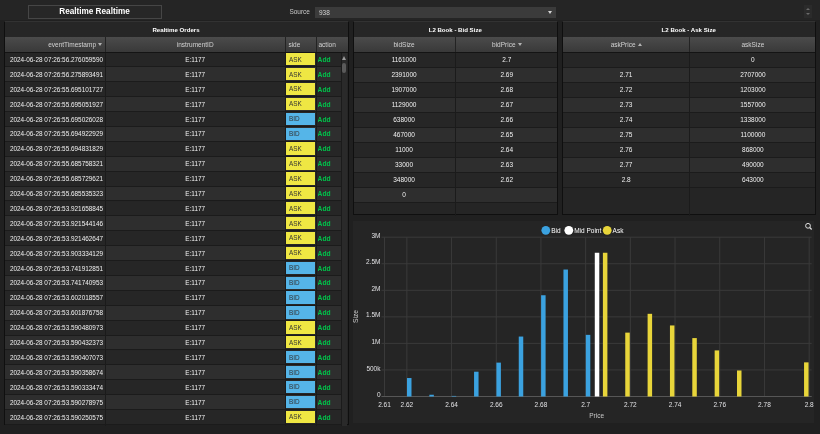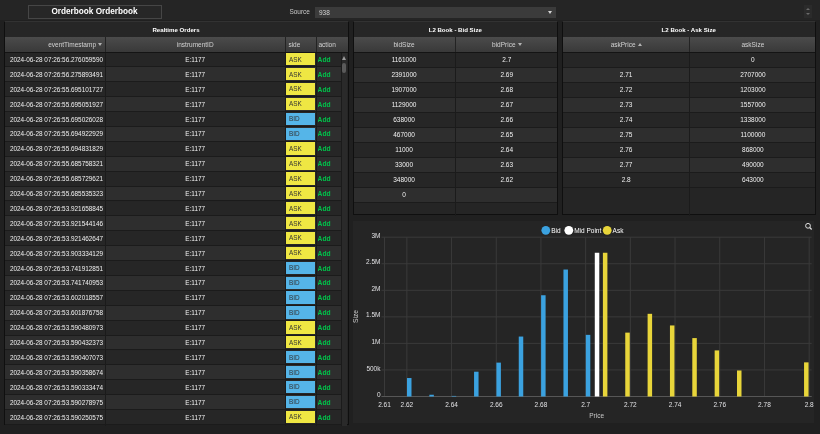--- a/index.html
+++ b/index.html
@@ -2,21 +2,21 @@
 <html><head><meta charset="utf-8"><style>
 *{margin:0;padding:0;box-sizing:border-box;}
 html,body{width:820px;height:434px;background:#202020;font-family:"Liberation Sans",sans-serif;overflow:hidden;position:relative;}
 .a{position:absolute;}
 .ttl{font-weight:bold;font-size:6.1px;color:#ffffff;text-align:center;line-height:15.0px;background:#262626;}
 .hdr{background:linear-gradient(to bottom,#4b4b4b,#393939);font-size:6.5px;color:#d2d2d2;border-bottom:1px solid #141414;}
 .hc{position:absolute;top:0;bottom:0;display:flex;align-items:center;}
 .cell{position:absolute;top:0;bottom:0;display:flex;align-items:center;overflow:hidden;}
 </style></head><body>
 <div class="a" style="left:0;top:0;width:820px;height:20px;background:#252525;"></div>
-<div class="a" style="left:27.5px;top:5px;width:134px;height:14px;background:#272727;border:1px solid #464646;color:#fff;font-weight:bold;font-size:8.2px;text-align:center;line-height:12.5px;">Orderbook Orderbook</div>
+<div class="a" style="left:27.5px;top:5px;width:134px;height:14px;background:#272727;border:1px solid #464646;color:#fff;font-weight:bold;font-size:8.2px;text-align:center;line-height:12.5px;">Realtime Realtime</div>
 <div class="a" style="left:270px;top:8px;width:40px;text-align:right;font-size:6.5px;color:#c8c8c8;">Source</div>
 <div class="a" style="left:315px;top:6.5px;width:241px;height:11px;background:#3b3b3b;font-size:6.5px;color:#d2d2d2;line-height:11px;padding-left:4px;">938<span style="position:absolute;right:4.5px;top:4px;width:0;height:0;border-left:2.4px solid transparent;border-right:2.4px solid transparent;border-top:3.2px solid #d6d6d6;"></span></div>
 <div class="a" style="left:803.8px;top:5px;width:8px;height:12.5px;background:#2b2b2b;">
     <span style="position:absolute;left:1.8px;top:3px;width:0;height:0;border-left:2.2px solid transparent;border-right:2.2px solid transparent;border-bottom:2.6px solid #6a6a6a;"></span>
     <span style="position:absolute;left:1.8px;bottom:2.6px;width:0;height:0;border-left:2.2px solid transparent;border-right:2.2px solid transparent;border-top:2.6px solid #6a6a6a;"></span>
   </div>
 <div class="a" style="left:3.5px;top:20.5px;width:345.0px;height:404.5px;background:#252525;border:1px solid #0f0f0f;border-top:1px solid #323232;">
 <div class="ttl" style="height:15.0px;">Realtime Orders</div>
 <div class="hdr" style="position:relative;height:16.0px;">
 <div class="hc" style="left:0;width:97.5px;justify-content:flex-end;">eventTimestamp<span style="display:inline-block;margin-left:2px;width:0;height:0;border-left:2.2px solid transparent;border-right:2.2px solid transparent;border-top:3.2px solid #b4b4b4;"></span></div>

